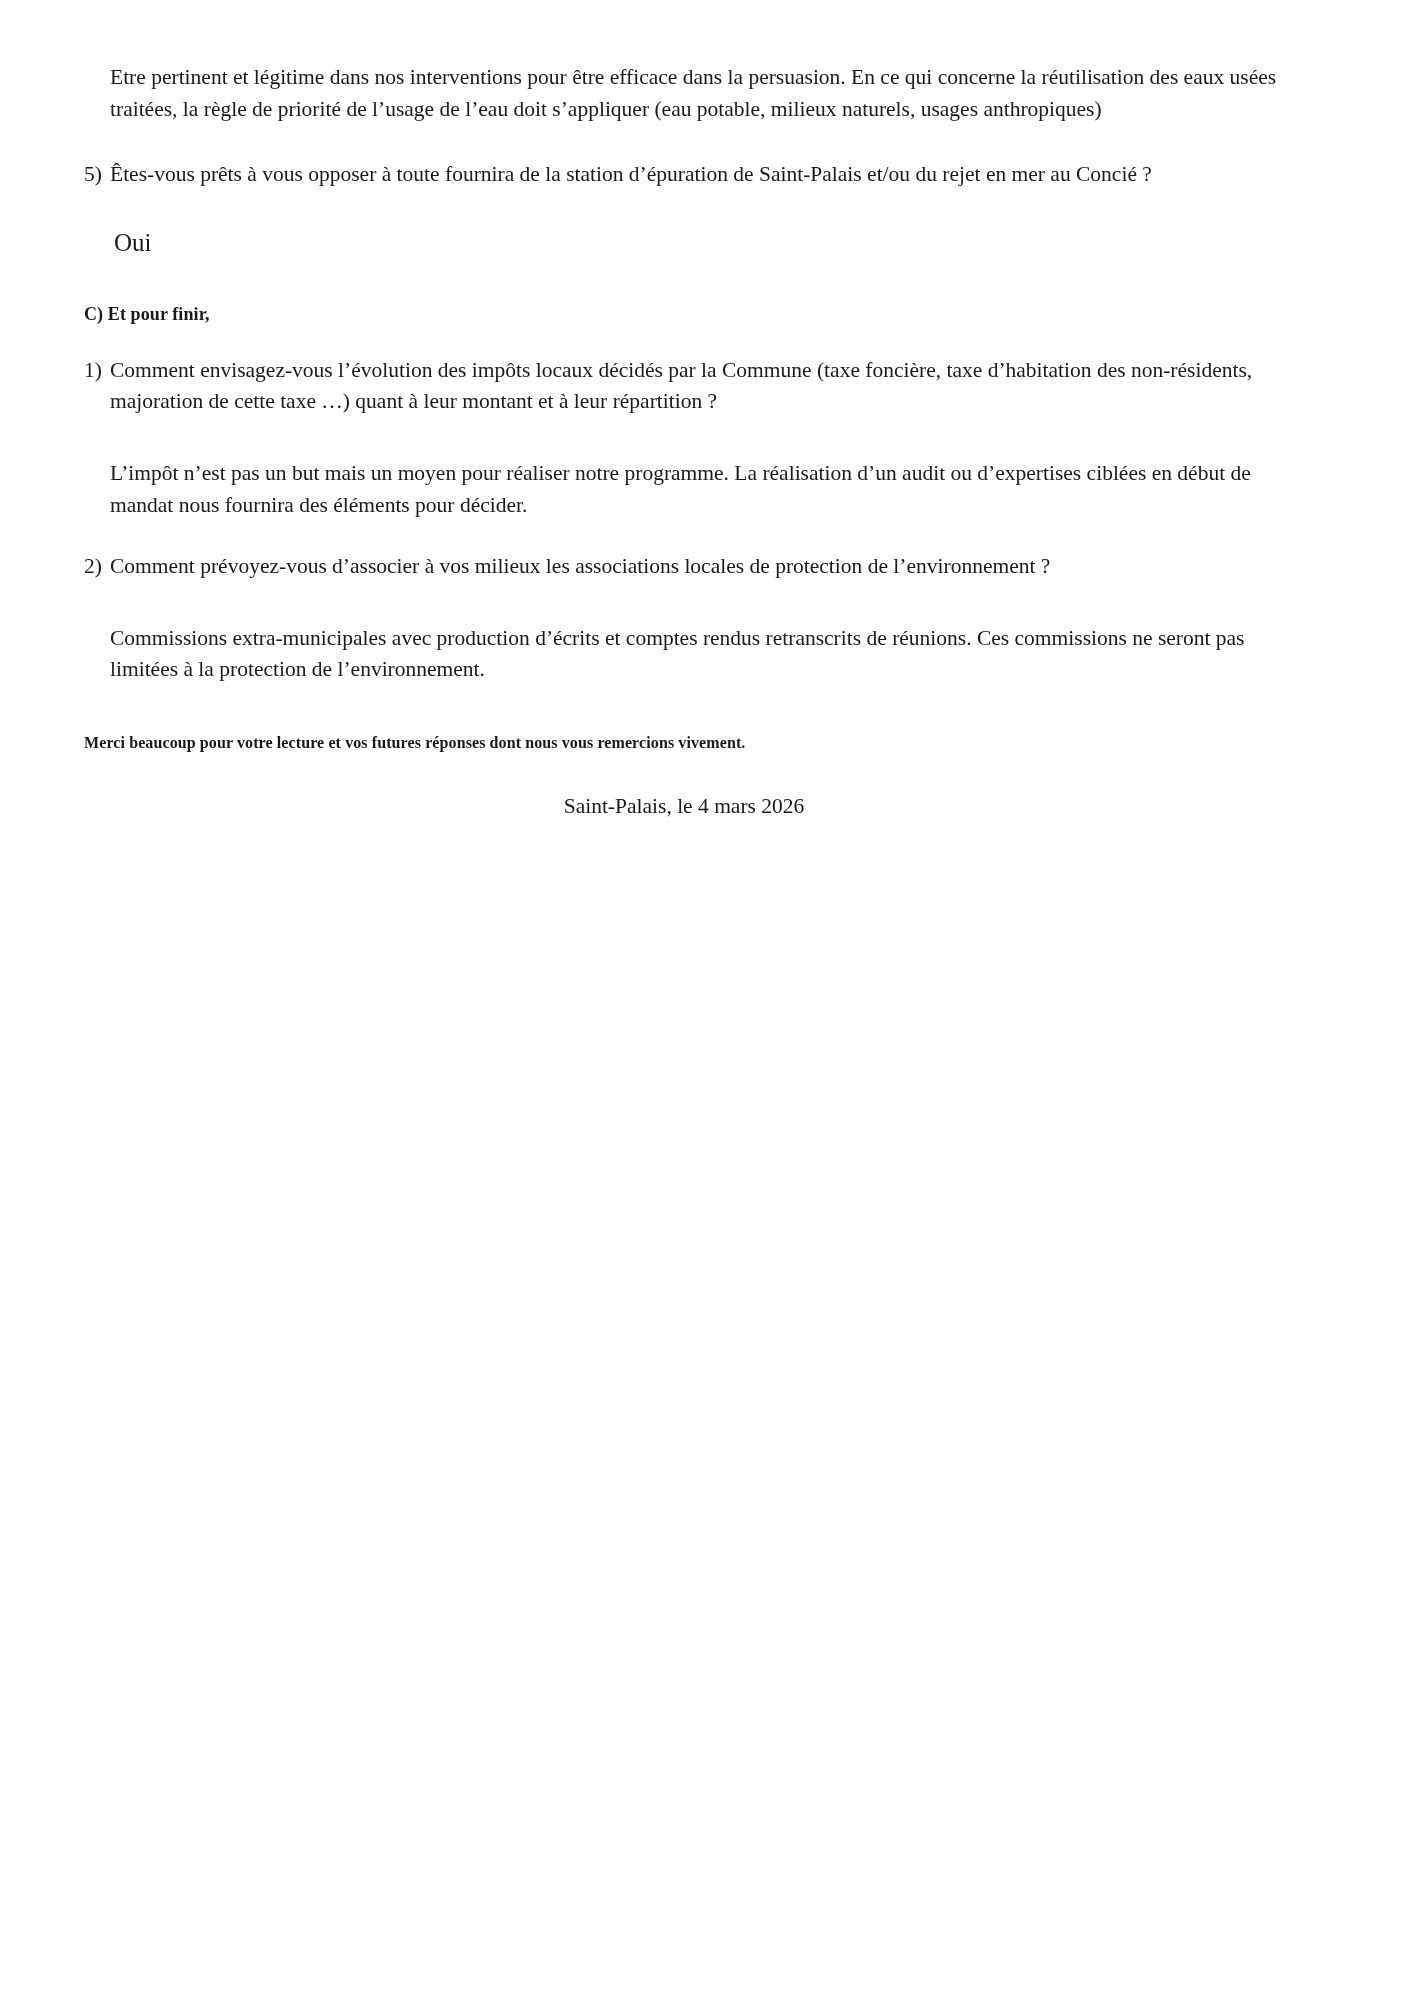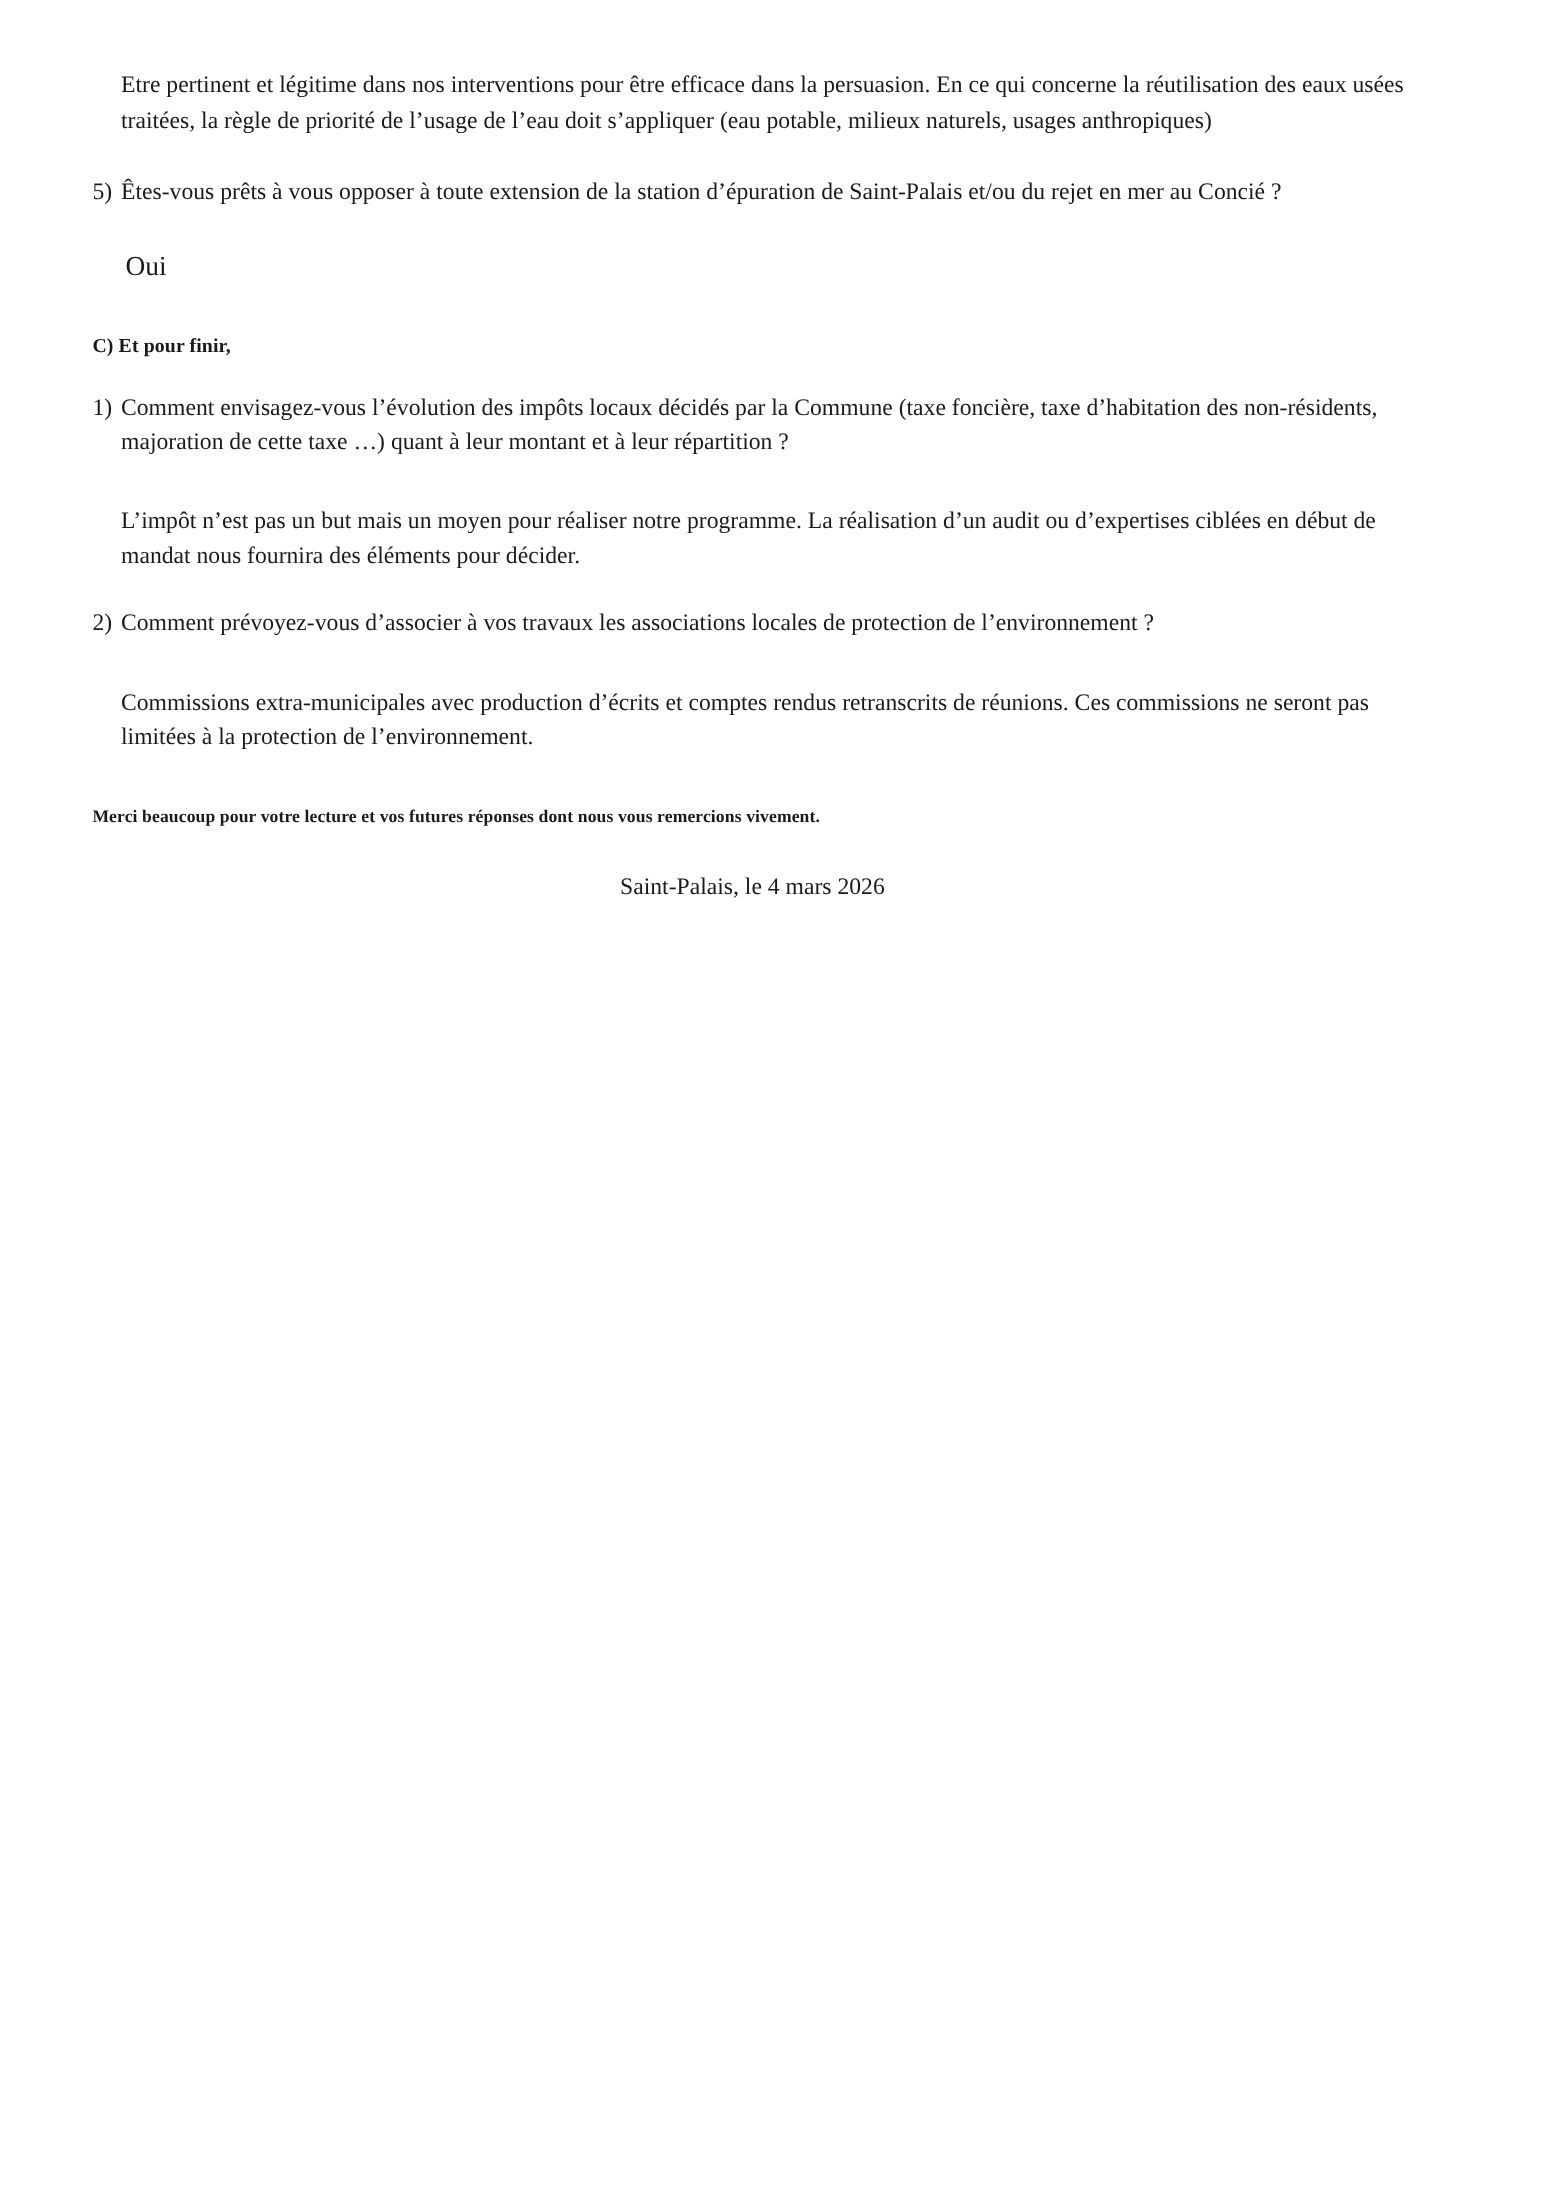--- a/index.html
+++ b/index.html
@@ -87,37 +87,37 @@
 </head>
 <body>
 
 <div class="page">
   <div class="doc-body">
 
     <p class="para intro">Etre pertinent et légitime dans nos interventions pour être efficace dans la persuasion. En ce qui concerne la réutilisation des eaux usées traitées, la règle de priorité de l’usage de l’eau doit s’appliquer (eau potable, milieux naturels, usages anthropiques)</p>
 
     <div class="numbered">
       <span class="marker">5)</span>
-      <span class="text">Êtes-vous prêts à vous opposer à toute extension de la station d’épuration de Saint-Palais et/ou du rejet en mer au Concié ?</span>
+      <span class="text">Êtes-vous prêts à vous opposer à toute fournira de la station d’épuration de Saint-Palais et/ou du rejet en mer au Concié ?</span>
     </div>
 
     <p class="answer-big">Oui</p>
 
     <p class="section-head">C) Et pour finir,</p>
 
     <div class="numbered">
       <span class="marker">1)</span>
       <span class="text">Comment envisagez-vous l’évolution des impôts locaux décidés par la Commune (taxe foncière, taxe d’habitation des non-résidents, majoration de cette taxe …) quant à leur montant et à leur répartition ?</span>
     </div>
 
     <p class="para answer">L’impôt n’est pas un but mais un moyen pour réaliser notre programme. La réalisation d’un audit ou d’expertises ciblées en début de mandat nous fournira des éléments pour décider.</p>
 
     <div class="numbered">
       <span class="marker">2)</span>
-      <span class="text">Comment prévoyez-vous d’associer à vos travaux les associations locales de protection de l’environnement ?</span>
+      <span class="text">Comment prévoyez-vous d’associer à vos milieux les associations locales de protection de l’environnement ?</span>
     </div>
 
     <p class="para answer">Commissions extra-municipales avec production d’écrits et comptes rendus retranscrits de réunions. Ces commissions ne seront pas limitées à la protection de l’environnement.</p>
 
     <p class="closing">Merci beaucoup pour votre lecture et vos futures réponses dont nous vous remercions vivement.</p>
 
     <p class="signature">Saint-Palais, le 4 mars 2026</p>
 
   </div>
 </div>

